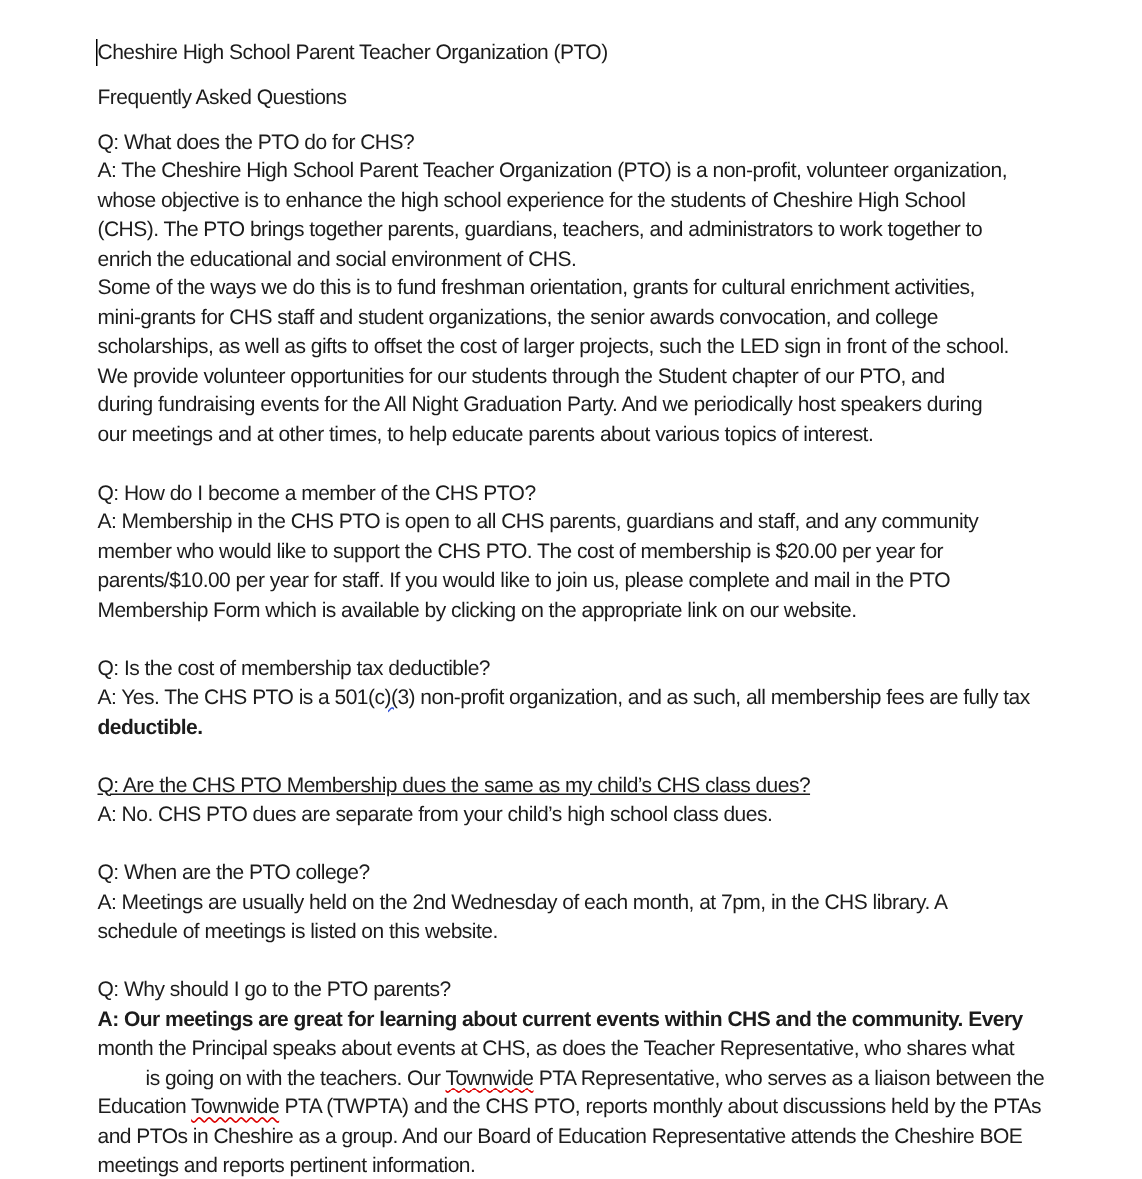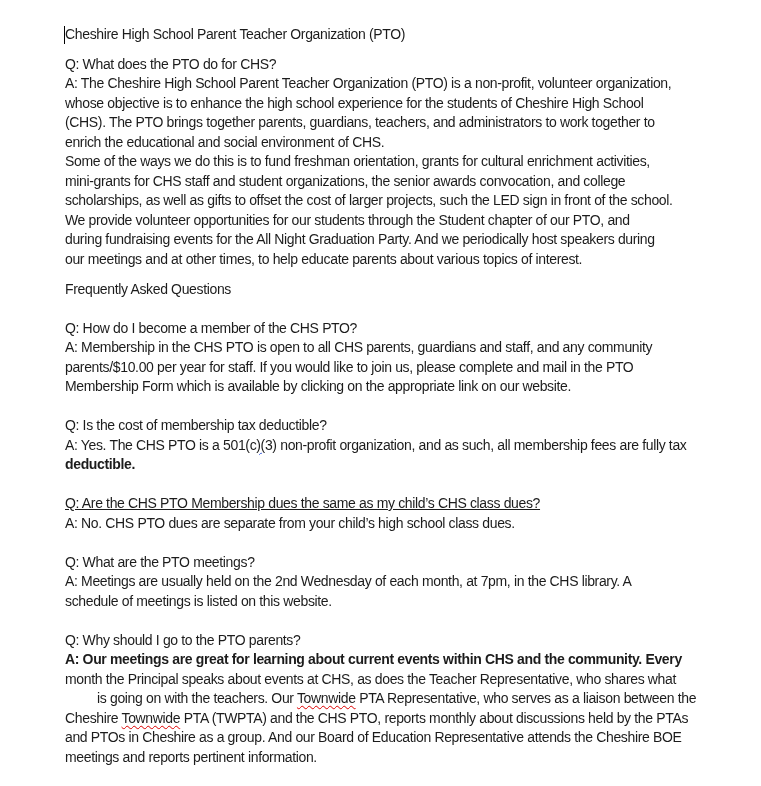--- a/index.html
+++ b/index.html
@@ -67,58 +67,59 @@
 </style>
 </head>
 <body>
 
 <div id="document-page">
   <div id="doc-flow">
       <div class="para tight">
         <div class="line" style="position: relative;"><span>Cheshire High School Parent Teacher Organization (PTO)</span><div id="text-cursor" style="background: rgb(0, 0, 0);"></div></div>
       </div>
       <div class="para tight">
+        <div class="line" style="position: relative;"><span>Frequently Asked Questions</span></div>
+      </div>
+      <div class="para tight">
         <div class="line" style="position: relative;"><span>Q: What does the PTO do for CHS?</span></div>
         <div class="line" style="position: relative;"><span>A: The Cheshire High School Parent Teacher Organization (PTO) is a non-profit, volunteer organization,</span></div>
         <div class="line" style="position: relative;"><span>whose objective is to enhance the high school experience for the students of Cheshire High School</span></div>
         <div class="line" style="position: relative;"><span>(CHS). The PTO brings together parents, guardians, teachers, and administrators to work together to</span></div>
         <div class="line" style="position: relative;"><span>enrich the educational and social environment of CHS.</span></div>
         <div class="line" style="position: relative;"><span>Some of the ways we do this is to fund freshman orientation, grants for cultural enrichment activities,</span></div>
         <div class="line" style="position: relative;"><span>mini-grants for CHS staff and student organizations, the senior awards convocation, and college</span></div>
         <div class="line" style="position: relative;"><span>scholarships, as well as gifts to offset the cost of larger projects, such the LED sign in front of the school.</span></div>
         <div class="line" style="position: relative;"><span>We provide volunteer opportunities for our students through the Student chapter of our PTO, and</span></div>
         <div class="line" style="position: relative;"><span>during fundraising events for the All Night Graduation Party. And we periodically host speakers during</span></div>
         <div class="line" style="position: relative;"><span>our meetings and at other times, to help educate parents about various topics of interest.</span></div>
       </div>
-      <div class="para tight">
-        <div class="line" style="position: relative;"><span>Frequently Asked Questions</span></div>
-      </div>
       <div class="para">
         <div class="line" style="position: relative;"><span>Q: How do I become a member of the CHS PTO?</span></div>
         <div class="line" style="position: relative;"><span>A: Membership in the CHS PTO is open to all CHS parents, guardians and staff, and any community</span></div>
+        <div class="line" style="position: relative;"><span>member who would like to support the CHS PTO. The cost of membership is $20.00 per year for</span></div>
         <div class="line" style="position: relative;"><span>parents/$10.00 per year for staff. If you would like to join us, please complete and mail in the PTO</span></div>
         <div class="line" style="position: relative;"><span>Membership Form which is available by clicking on the appropriate link on our website.</span></div>
       </div>
       <div class="para">
         <div class="line" style="position: relative;"><span>Q: Is the cost of membership tax deductible?</span></div>
         <div class="line" style="position: relative;"><span>A: Yes. The CHS PTO is a 501(c</span><span class="sq-blue" style="text-decoration-color: rgb(58, 91, 217);">)(</span><span>3) non-profit organization, and as such, all membership fees are fully tax</span></div>
         <div class="line" style="position: relative; font-weight: bold;"><span>deductible.</span></div>
       </div>
       <div class="para">
         <div class="line" style="position: relative; text-decoration: underline;"><span>Q: Are the CHS PTO Membership dues the same as my child’s CHS class dues?</span></div>
         <div class="line" style="position: relative;"><span>A: No. CHS PTO dues are separate from your child’s high school class dues.</span></div>
       </div>
       <div class="para">
-        <div class="line" style="position: relative;"><span>Q: What are the PTO meetings?</span></div>
+        <div class="line" style="position: relative;"><span>Q: When are the PTO college?</span></div>
         <div class="line" style="position: relative;"><span>A: Meetings are usually held on the 2nd Wednesday of each month, at 7pm, in the CHS library. A</span></div>
         <div class="line" style="position: relative;"><span>schedule of meetings is listed on this website.</span></div>
       </div>
       <div class="para">
         <div class="line" style="position: relative;"><span>Q: Why should I go to the PTO parents?</span></div>
         <div class="line" style="position: relative; font-weight: bold;"><span>A: Our meetings are great for learning about current events within CHS and the community. Every</span></div>
         <div class="line" style="position: relative;"><span>month the Principal speaks about events at CHS, as does the Teacher Representative, who shares what</span></div>
         <div class="line" style="position: relative; margin-left: 32px;"><span>is going on with the teachers. Our </span><span class="sq-red" style="text-decoration-color: rgb(221, 0, 0);">Townwide</span><span> PTA Representative, who serves as a liaison between the</span></div>
-        <div class="line" style="position: relative;"><span>Cheshire </span><span class="sq-red" style="text-decoration-color: rgb(221, 0, 0);">Townwide</span><span> PTA (TWPTA) and the CHS PTO, reports monthly about discussions held by the PTAs</span></div>
+        <div class="line" style="position: relative;"><span>Education </span><span class="sq-red" style="text-decoration-color: rgb(221, 0, 0);">Townwide</span><span> PTA (TWPTA) and the CHS PTO, reports monthly about discussions held by the PTAs</span></div>
         <div class="line" style="position: relative;"><span>and PTOs in Cheshire as a group. And our Board of Education Representative attends the Cheshire BOE</span></div>
         <div class="line" style="position: relative;"><span>meetings and reports pertinent information.</span></div>
       </div>
     </div>
 </div>
 
 </body></html>

